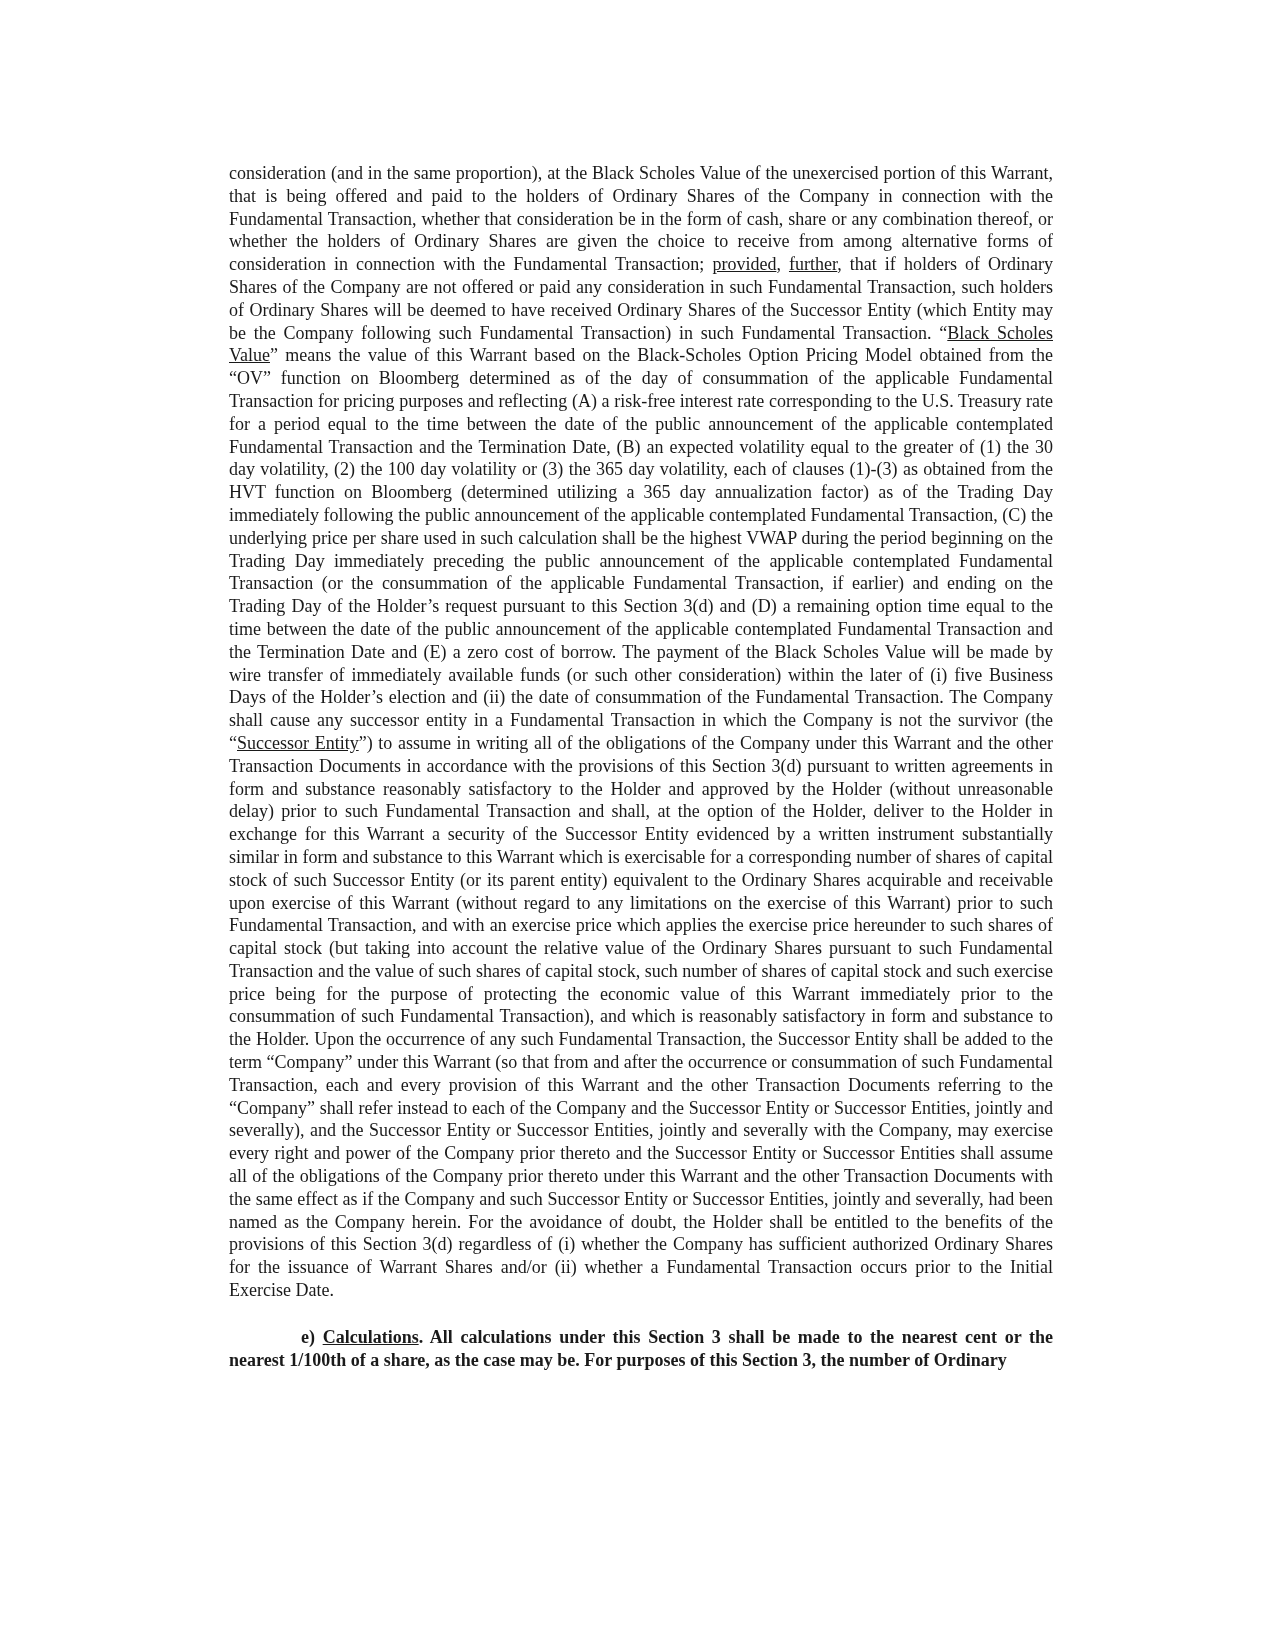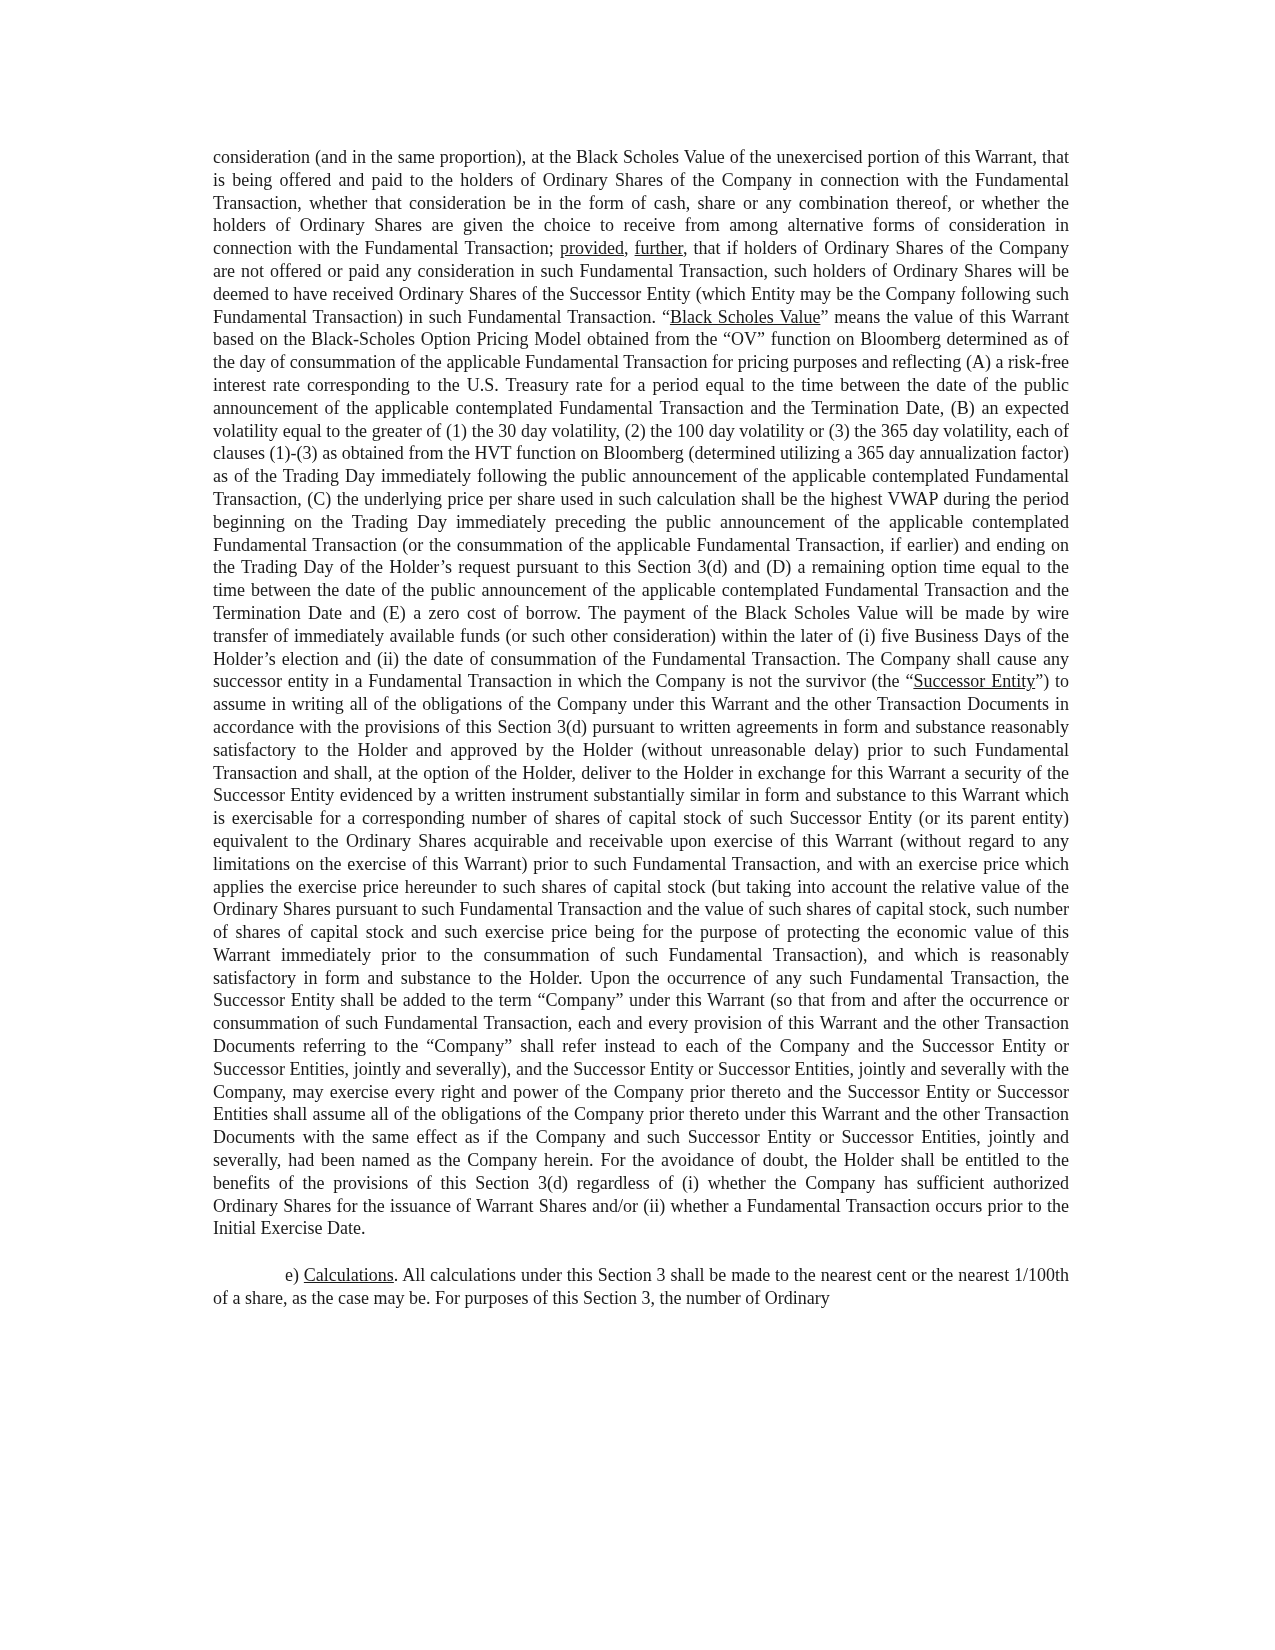--- a/index.html
+++ b/index.html
@@ -21,27 +21,28 @@
     left: 213px;
     top: 146px;
     width: 856px;
     font-family: "Liberation Serif", "DejaVu Serif", serif;
     font-size: 18px;
     line-height: 22.8px;
     color: #1a1a1a;
     text-align: justify;
   }
   .para {
-    margin: 0;
+    margin: 16px;
   }
   .para + .para {
     margin-top: 24px;
   }
   .para.indented {
     text-indent: 72px;
+    font-weight: bold;
   }
   .para span.u {
     text-decoration: underline;
   }
 </style>
 </head>
 <body>
 
 <div class="page">
   <div class="text-block">

